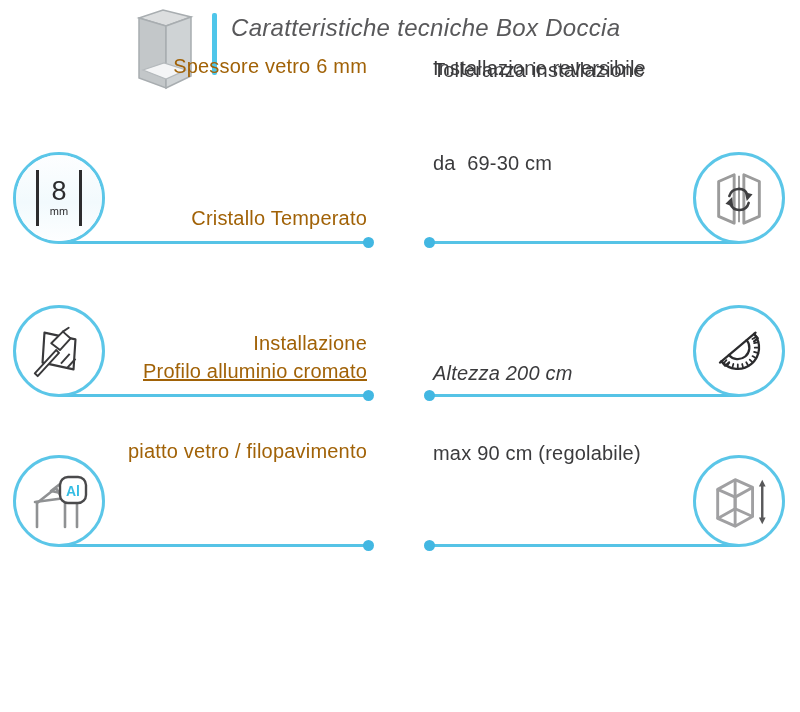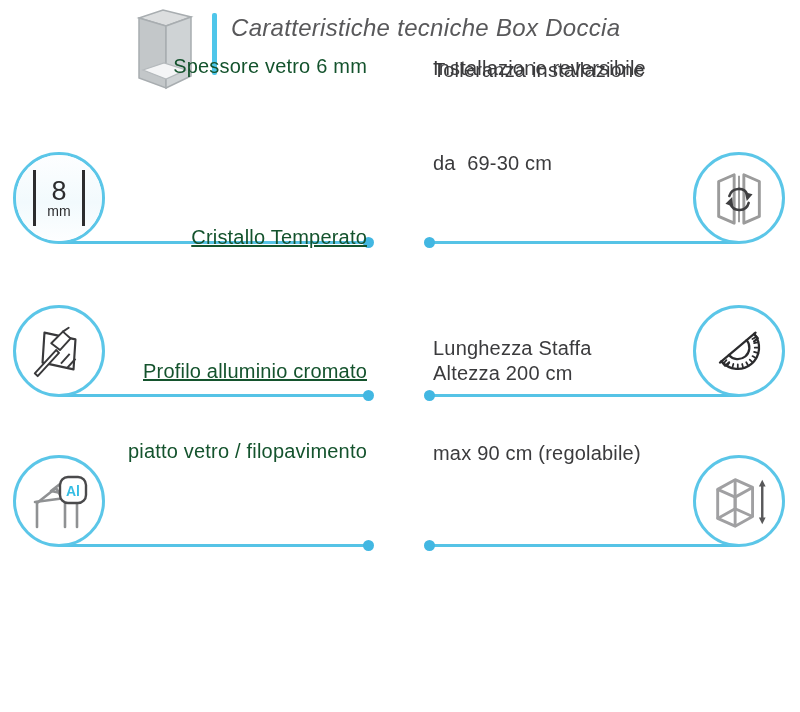--- a/index.html
+++ b/index.html
@@ -12,30 +12,30 @@
   .accent-bar{position:absolute;left:212px;top:13px;width:5px;height:62px;background:#4fc6ea;border-radius:2px;}
   .header-title{position:absolute;left:231px;top:11px;font-style:italic;font-size:24px;
     color:#58585a;line-height:33px;letter-spacing:.3px;white-space:nowrap;}
   
   .hline{position:absolute;height:3px;background:#56c3e6;border-radius:2px;}
   .dot{position:absolute;width:11px;height:11px;border-radius:50%;background:#42b7e2;}
   .feature-circle{position:absolute;width:92px;height:92px;box-sizing:border-box;
     border:3px solid #5bc6e8;border-radius:50%;background:#fff;
     display:flex;align-items:center;justify-content:center;}
   .mid-label{position:absolute;left:90px;width:277px;text-align:right;font-size:20px;
-    color:#14532d;white-space:pre-wrap;line-height:1.8;letter-spacing:.2px;}
+    color:#a16207;white-space:pre-wrap;line-height:1.8;letter-spacing:.2px;}
   .right-label{position:absolute;left:433px;width:275px;text-align:left;font-size:20px;
     color:#3b3b3d;white-space:pre-wrap;line-height:1.55;letter-spacing:.2px;}
   
   .thk{display:flex;align-items:center;justify-content:center;gap:11px;height:100%;width:100%;
     background:linear-gradient(180deg,#fdfeff 0%,#f2fafd 55%,#fdfeff 100%);border-radius:50%;}
   .thk .bar{width:3px;height:56px;background:#2c2c2e;}
   .thk .val{display:flex;flex-direction:column;align-items:center;color:#2c2c2e;}
   .thk .num{font-size:27px;line-height:26px;}
-  .thk .unit{font-size:14px;line-height:15px;}
+  .thk .unit{font-size:11px;line-height:15px;}
   svg{display:block;}
 </style>
 </head>
 <body>
 
 <div class="canvas">
 
   <svg class="product-img" viewBox="0 0 64 86">
     <polygon points="6,12 30,4 58,11 33,20" fill="#dcdedf" stroke="#a8adb0" stroke-width="1.5"></polygon>
     <polygon points="6,12 33,20 33,82 6,72" fill="#c3c7c9" stroke="#a8adb0" stroke-width="1.5"></polygon>
@@ -91,21 +91,21 @@
   <div class="feature-circle" style="left:13px;top:305px;">
     <svg width="62" height="62" viewBox="0 0 64 64">
       <polygon points="17,13 49,20 47,51 15,44" fill="none" stroke="#39393b" stroke-width="2.2" stroke-linejoin="round"></polygon>
       <path d="M 34,45 L 43,35 M 40,50 L 49,40" stroke="#39393b" stroke-width="2" fill="none"></path>
       <polygon points="7,55 10,58 32,34 29,31" fill="#ffffff" stroke="#39393b" stroke-width="2" stroke-linejoin="round"></polygon>
       <polygon points="24,24 36,12 44,19 33,31" fill="#ffffff" stroke="#39393b" stroke-width="2" stroke-linejoin="round"></polygon>
       <path d="M 36,12 L 42,8" stroke="#39393b" stroke-width="2" fill="none" stroke-linecap="round"></path>
     </svg>
   </div>
 
-  <div class="mid-label" style="bottom:305px;text-decoration:underline;">Cristallo Temperato</div>
+  <div class="mid-label" style="bottom:324px;">Cristallo Temperato</div>
 
   <div class="right-label" style="bottom:319px;">
     <div>Tolleranza installazione</div>
     <div>da  69-30 cm</div>
   </div>
 
   <div class="feature-circle" style="left:693px;top:305px;">
     <svg width="62" height="62" viewBox="0 0 64 64">
       <g transform="rotate(-40 32 30)" fill="none" stroke="#2b2b2d" stroke-width="2.3" stroke-linejoin="round" stroke-linecap="round">
         <path d="M 8,28 L 56,28"></path>
@@ -132,21 +132,21 @@
         <polygon points="24,22 33,15 34,24"></polygon>
         <path d="M 50,34 L 50,58"></path>
       </g>
       <rect x="33" y="8" width="26" height="26" rx="8" fill="#ffffff" stroke="#4a4a4c" stroke-width="2.4"></rect>
       <text x="46" y="27" text-anchor="middle" font-family="Liberation Sans, sans-serif" font-size="14" font-weight="bold" fill="#35bde4">Al</text>
     </svg>
   </div>
 
   <div class="mid-label" style="bottom:171px;text-decoration:underline;">Profilo alluminio cromato</div>
 
-  <div class="right-label" style="bottom:171px;">Altezza 200 cm</div>
+  <div class="right-label" style="bottom:171px;font-style:italic;">Altezza 200 cm</div>
 
   <div class="feature-circle" style="left:693px;top:455px;">
     <svg width="62" height="62" viewBox="0 0 64 64">
       <g fill="none" stroke="#a0a0a2" stroke-width="3" stroke-linejoin="round">
         <polygon points="10,20 28,10 46,18 28,28"></polygon>
         <polygon points="10,50 28,40 46,48 28,58"></polygon>
         <line x1="10" y1="20" x2="10" y2="50"></line>
         <line x1="28" y1="10" x2="28" y2="40"></line>
         <line x1="46" y1="18" x2="46" y2="48"></line>
         <line x1="28" y1="28" x2="28" y2="58"></line>
@@ -175,25 +175,25 @@
       <g fill="none" stroke="#53c3e8" stroke-width="2.6" stroke-linecap="round">
         <path d="M 46,14 A 13,13 0 0 1 52,33"></path>
         <path d="M 20,50 A 13,13 0 0 1 12,31"></path>
       </g>
       <polygon points="46,32 56,32 50,41" fill="#53c3e8"></polygon>
       <polygon points="8,33 16,29 14,39" fill="#53c3e8" transform="rotate(-15 12 33)"></polygon>
     </svg>
   </div>
 
   <div class="mid-label" style="bottom:19px;">
+    <div>Installazione</div>
     <div>piatto vetro / filopavimento</div>
   </div>
 
   <div class="right-label" style="bottom:19px;line-height:1.75;">
-    <div>Lunghezza Staffa</div>
     <div>max 90 cm (regolabile)</div>
   </div>
 
   <div class="feature-circle" style="left:693px;top:607px;">
     <svg width="62" height="62" viewBox="0 0 64 64">
       <g fill="none" stroke="#6fc9e6" stroke-width="2.6" stroke-linecap="round" stroke-linejoin="round">
         <path d="M 8,12 L 27,27"></path>
         <path d="M 37,36 L 47,42 L 47,62"></path>
       </g>
       <g fill="none" stroke="#6f6f71" stroke-width="2.4" stroke-linecap="round">

